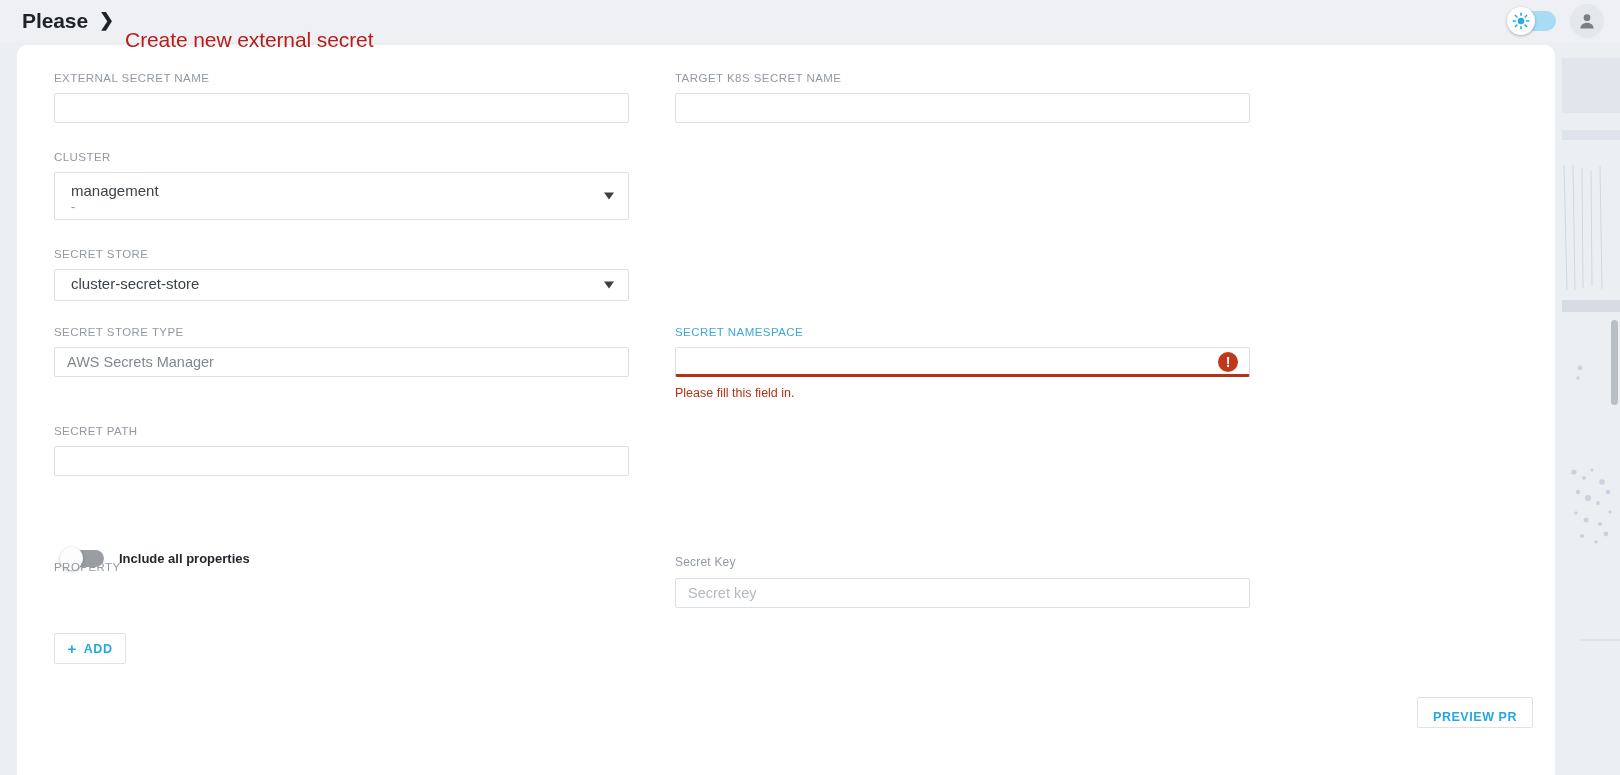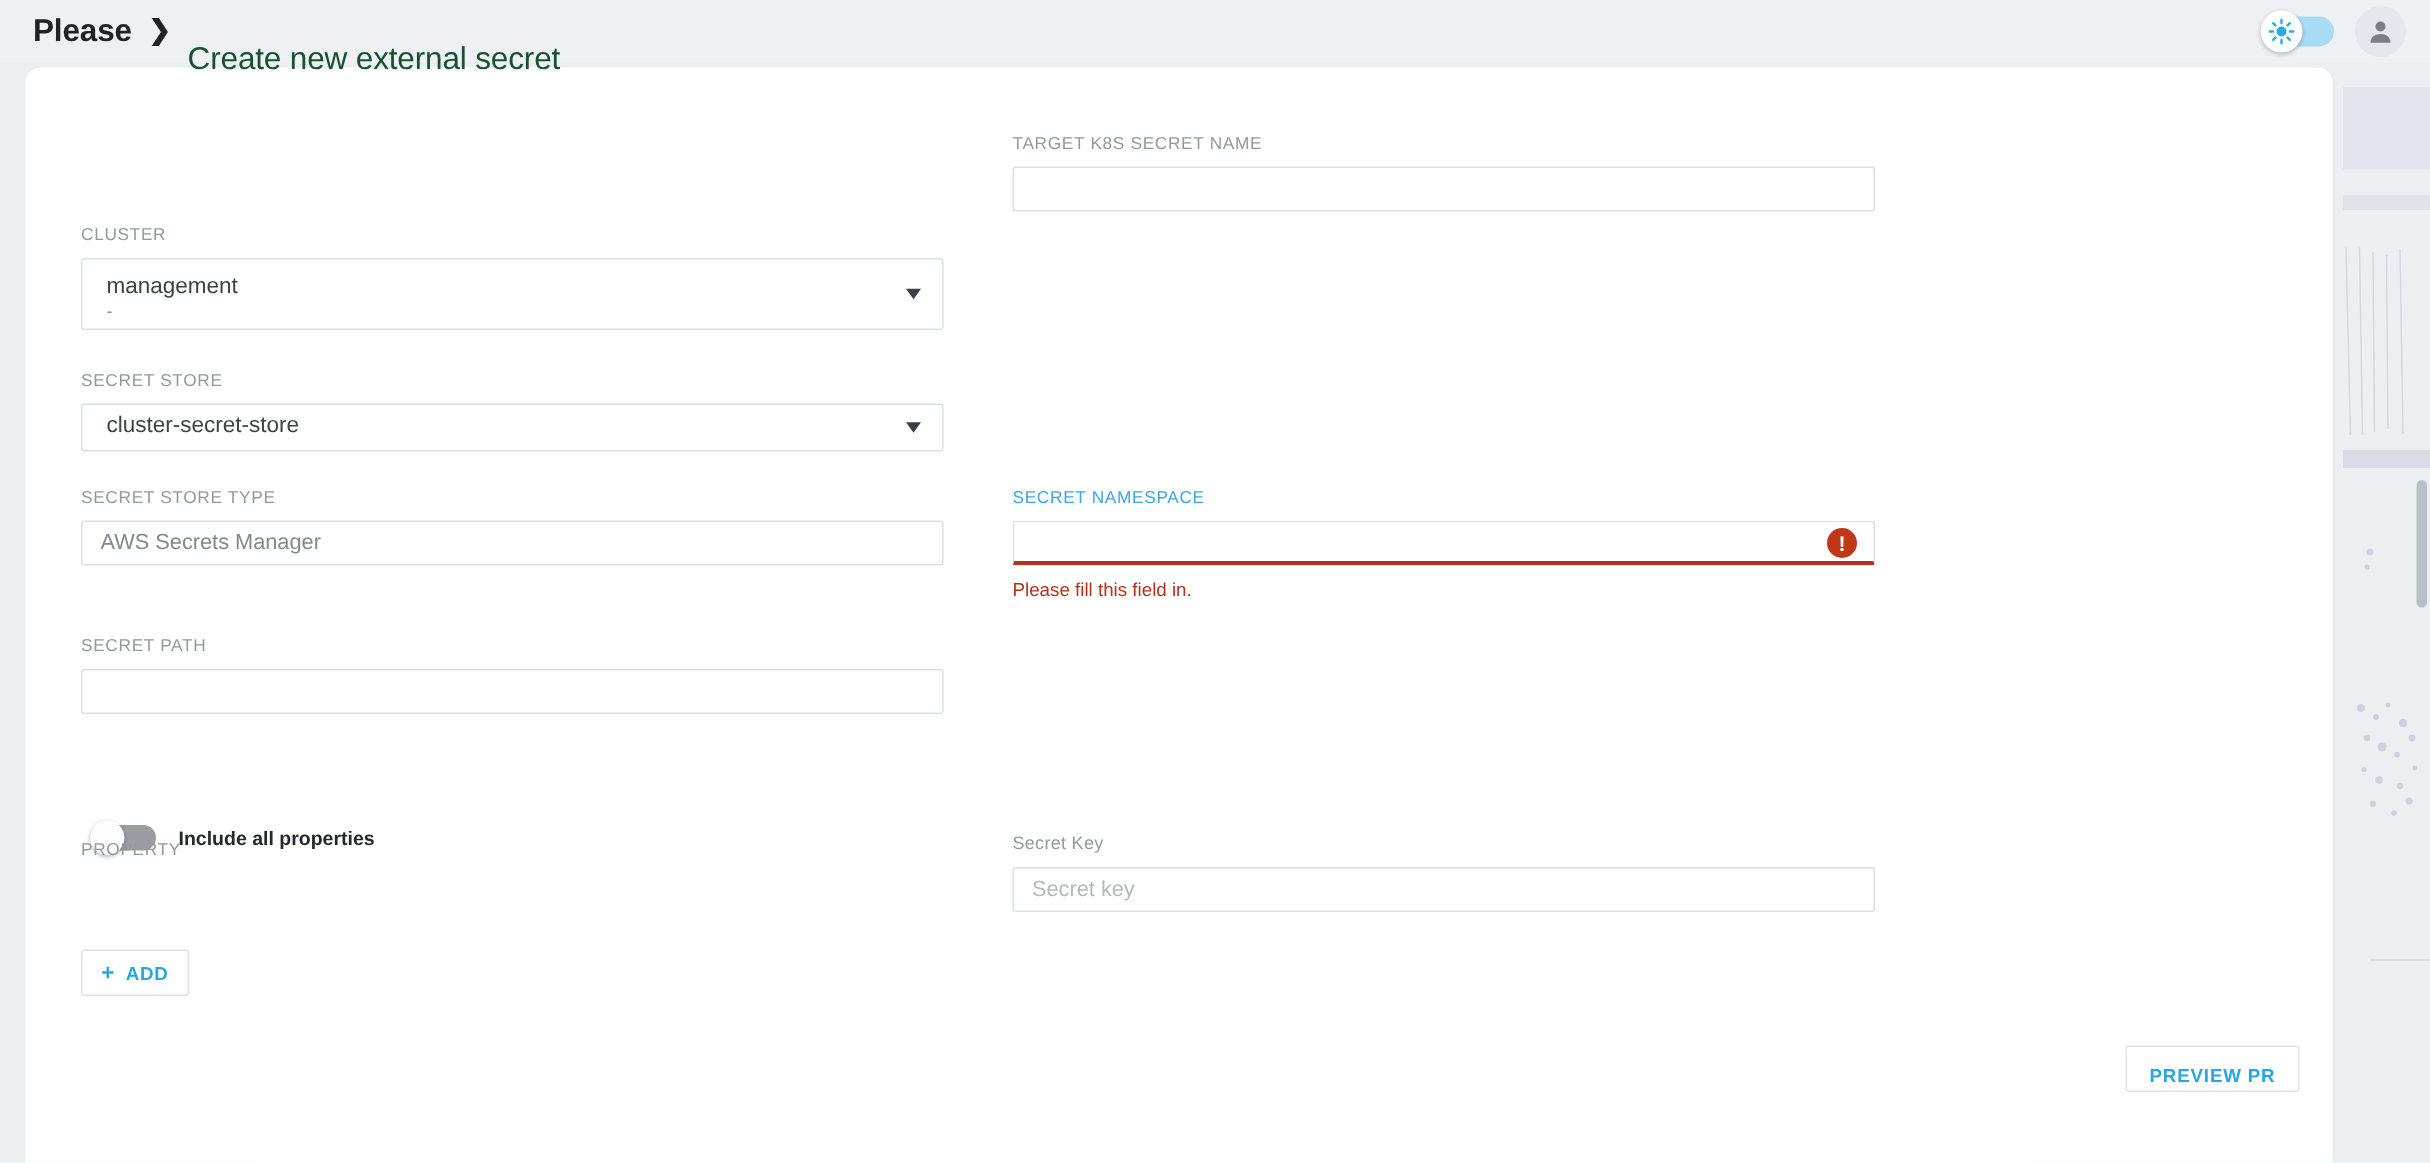--- a/index.html
+++ b/index.html
@@ -55,21 +55,21 @@
     font-size: 18px;
     font-weight: bold;
     color: #1d2329;
     line-height: 1;
     transform: translateY(-1px);
   }
 
   .crumb-current {
     font-size: 21px;
     font-weight: normal;
-    color: #14532d;
+    color: #b91c1c;
     letter-spacing: -0.1px;
     margin-top: 38px;
   }
 
   .header-right {
     margin-left: auto;
     display: flex;
     align-items: center;
     gap: 14px;
     margin-right: 16px;
@@ -385,22 +385,26 @@
         <circle cx="12" cy="8" r="4" fill="#7a7f85"></circle>
         <path d="M4 21c0-4.4 3.6-7 8-7s8 2.6 8 7z" fill="#7a7f85"></path>
       </svg>
     </div>
   </div>
 </div>
 
 <div class="card">
   <div class="form-grid">
 
-
-    <div class="field" style="left:658px; top:45px;">
+    <div class="field" style="left:37px; top:27px;">
+      <label class="flabel">EXTERNAL SECRET NAME</label>
+      <input class="finput" type="text" value="" placeholder="" style="">
+    </div>
+
+    <div class="field" style="left:658px; top:27px;">
       <label class="flabel">TARGET K8s SECRET NAME</label>
       <input class="finput" type="text" value="" placeholder="" style="">
     </div>
 
     <div class="field" style="left:37px; top:106px;">
       <label class="flabel">CLUSTER</label>
       <div class="fselect tall">
         <div class="sel-main">management</div>
         <div class="sel-sub">-</div>
         <span class="caret"></span>

